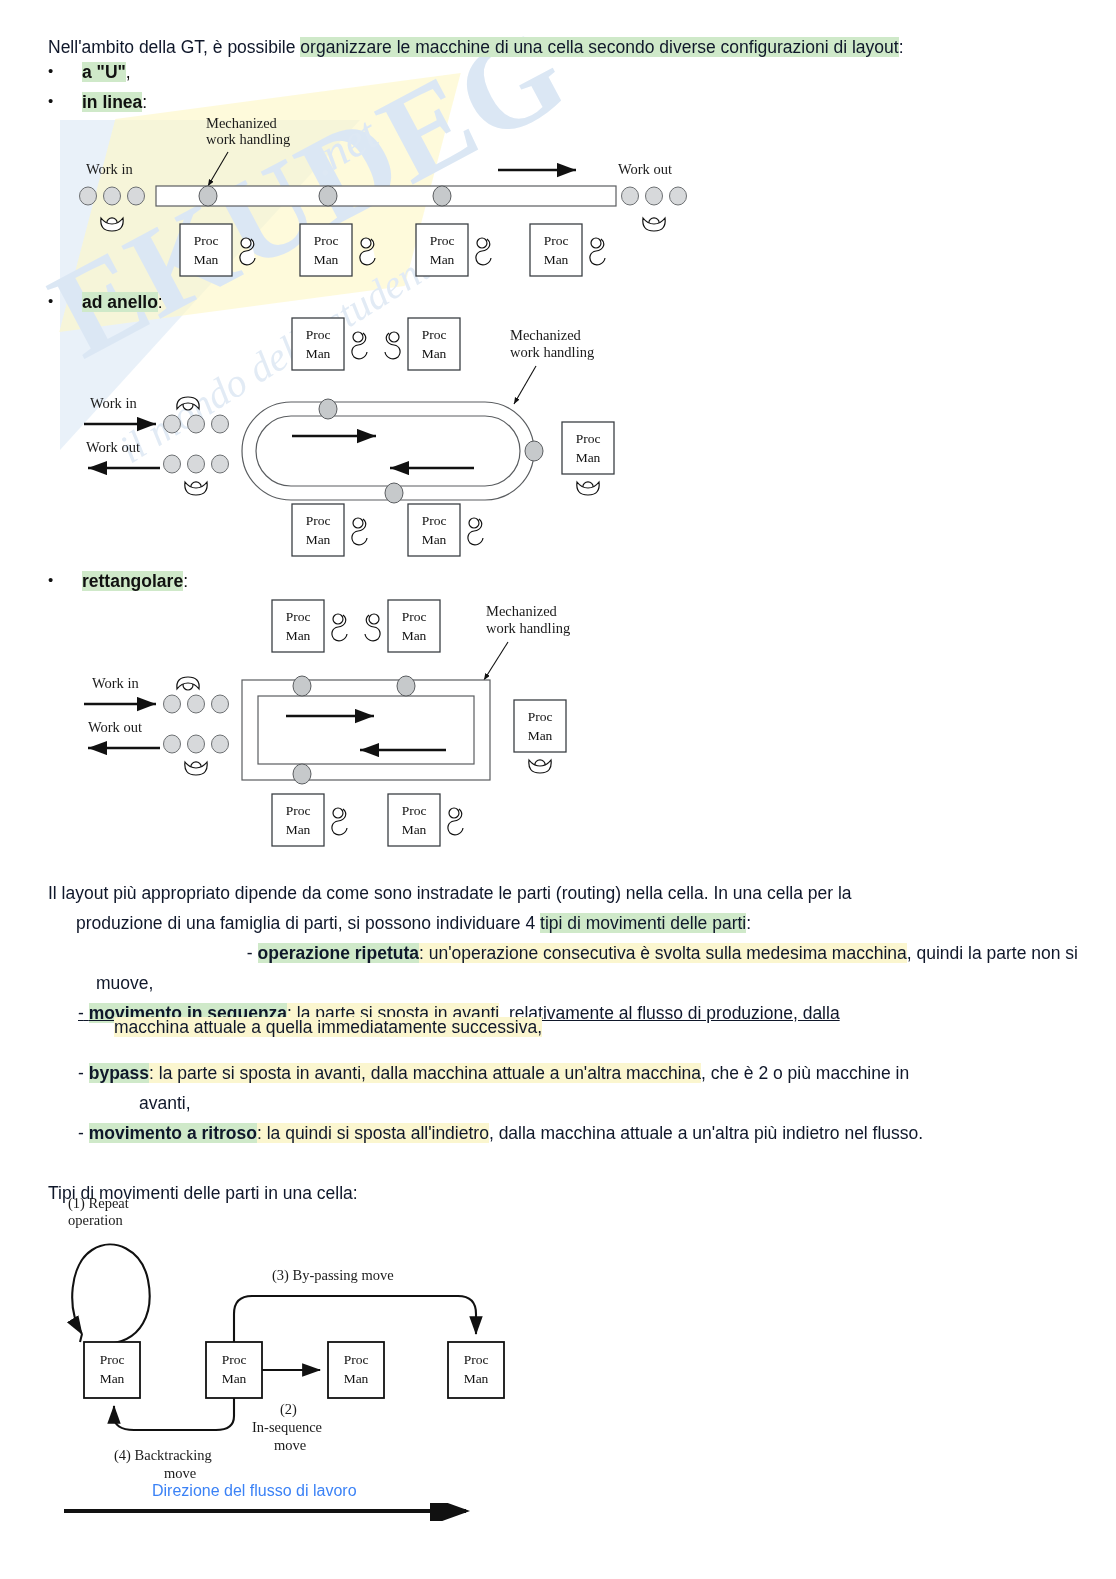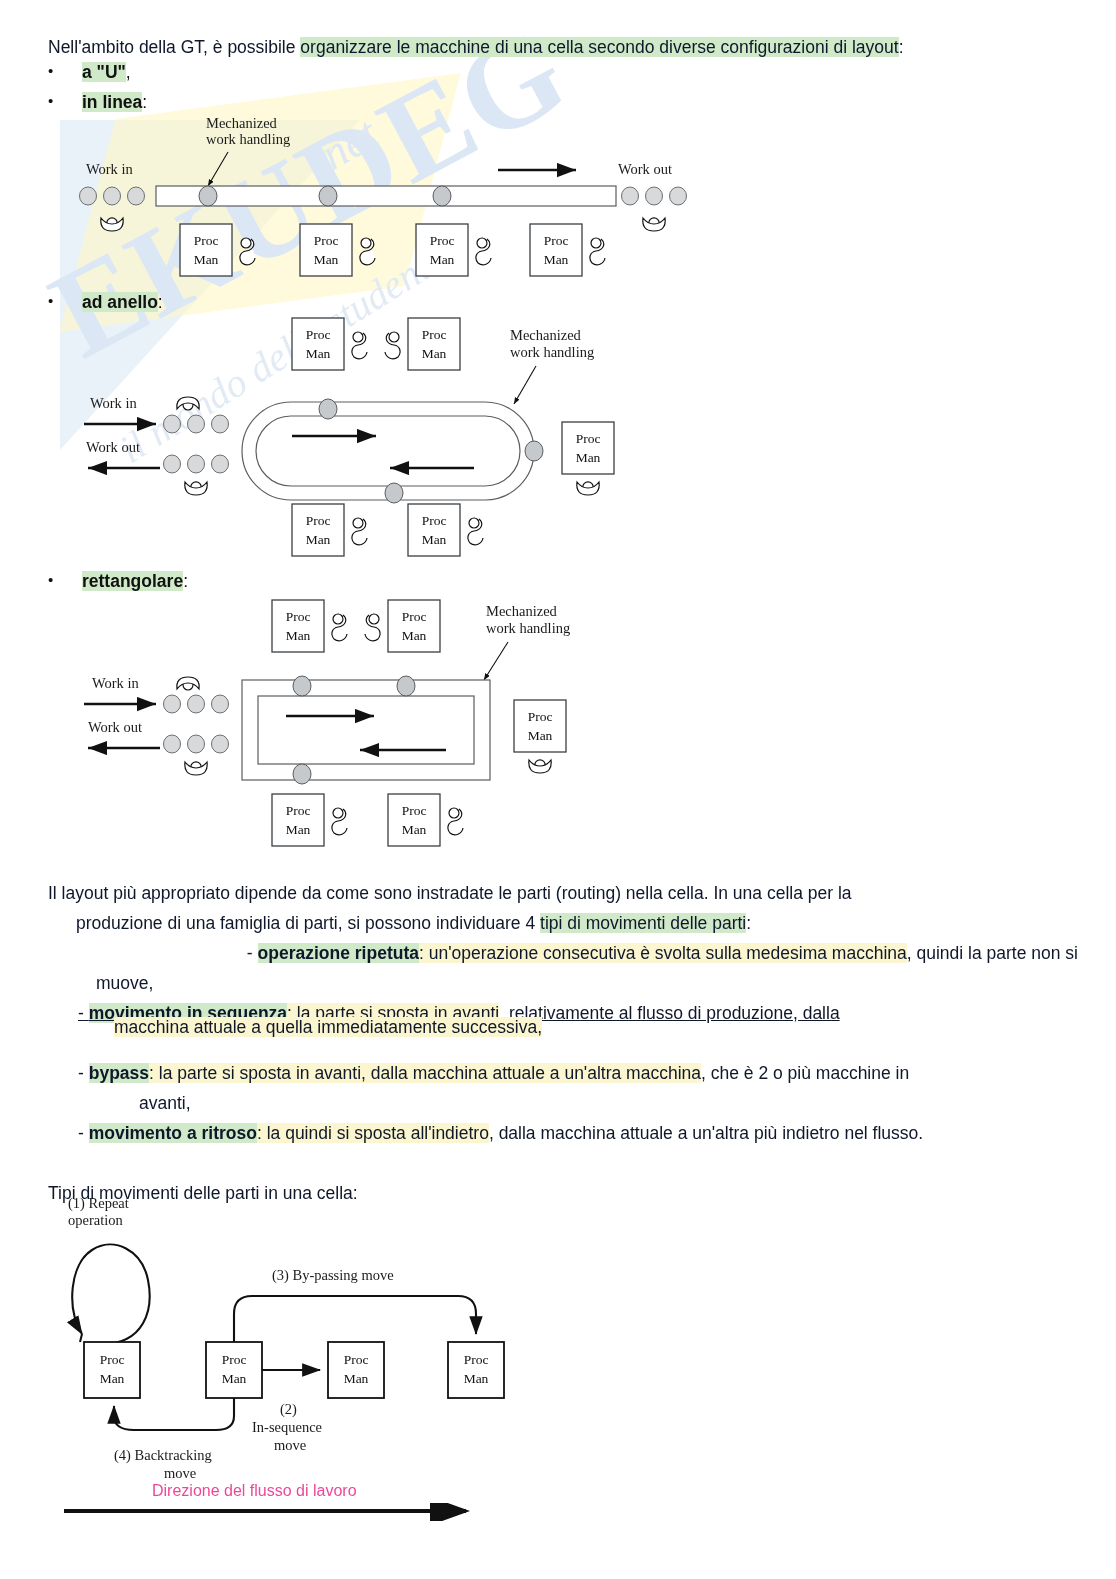--- a/index.html
+++ b/index.html
@@ -52,21 +52,21 @@
   .bullet{position:absolute;font-size:17.5px;line-height:26px;}
   .bdot{position:absolute;font-size:15px;}
 
   
   .fig{position:absolute;z-index:2;font-family:"Liberation Serif",serif;}
   .fig svg{display:block;overflow:visible;}
   .ftxt{font-family:"Liberation Serif",serif;font-size:14.5px;fill:#1b1b1b;}
   .pmtxt{font-family:"Liberation Serif",serif;font-size:13.5px;fill:#111;text-anchor:middle;}
   .flowlbl{
     position:absolute;font-family:"Liberation Sans",sans-serif;
-    font-size:16px;color:#ec4899;
+    font-size:16px;color:#3b82f6;
   }
 </style>
 </head>
 <body>
 
 <div class="page">
 
   <div class="wm wm-tri"></div>
   <div class="wm wm-band"></div>
   <div class="wm wm-txt">EKUDEG</div>

